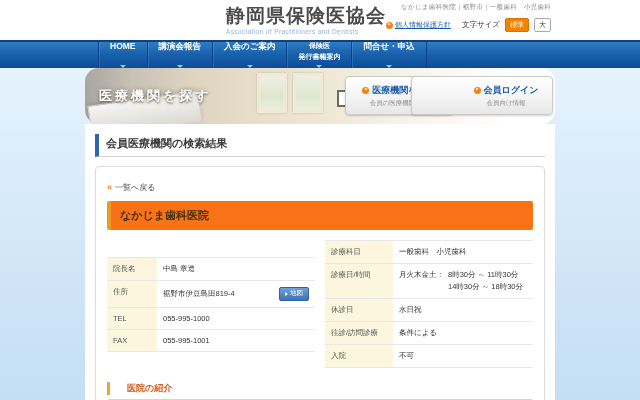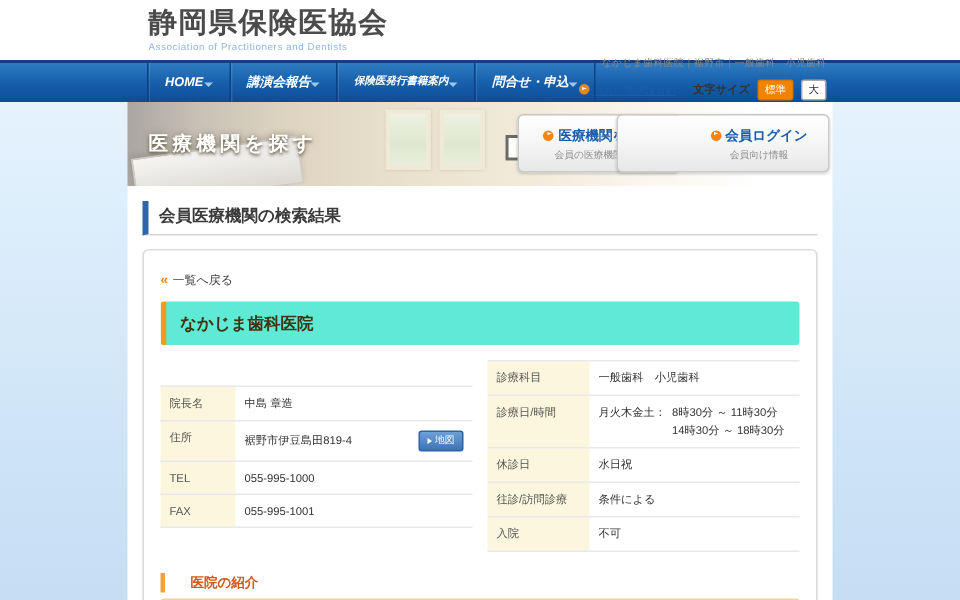--- a/index.html
+++ b/index.html
@@ -5,65 +5,65 @@
   html,body{margin:0;padding:0;}
   body{
     width:640px;height:400px;overflow:hidden;
     font-family:"Liberation Sans","DejaVu Sans",sans-serif;
     background:linear-gradient(180deg,#eef7fe 0%,#ddeefb 35%,#cfe5f7 70%,#c5def4 100%);
   }
   .center{width:470px;margin:0 auto;position:relative;}
 
   
   header{height:40px;background:#fff;}
-  .header-inner{width:470px;margin:0 auto;display:flex;justify-content:space-between;height:100%;flex-direction:column;}
+  .header-inner{width:470px;margin:0 auto;display:flex;justify-content:flex-end;height:100%;}
   .logo{padding:6px 0 0 14px;cursor:pointer;}
   .logo-title{font-size:19px;font-weight:bold;color:#4b4b4b;letter-spacing:1px;line-height:1.1;}
   .logo-sub{font-size:6.5px;color:#8fb6dd;margin-top:1px;letter-spacing:.4px;}
   .header-right{padding:3px 4px 0 0;text-align:right;}
   .breadcrumb{font-size:6.5px;color:#888;letter-spacing:.3px;}
   .header-tools{margin-top:6px;display:flex;align-items:center;justify-content:flex-end;gap:5px;}
   .privacy{display:flex;align-items:center;gap:2px;cursor:pointer;text-decoration:none;}
   .privacy span.txt{font-size:7px;color:#1a5dab;text-decoration:underline;}
   .obullet{width:7px;height:7px;border-radius:50%;background:#f08519;display:inline-block;position:relative;flex:0 0 auto;}
   .obullet::after{content:"";position:absolute;left:2.5px;top:1.8px;border-left:3px solid #fff;border-top:1.8px solid transparent;border-bottom:1.8px solid transparent;}
-  .fs-label{font-size:7.5px;font-weight:bold;color:#333;margin-left:6px;}
+  .fs-label{font-size:7.5px;font-weight:normal;color:#333;margin-left:6px;}
   .fs-standard{font-size:7px;background:#f08300;color:#fff;border:1px solid #d87400;border-radius:2px;padding:1px 4px;cursor:pointer;}
   .fs-large{font-size:7px;background:#fff;color:#333;border:1px solid #aaa;border-radius:2px;padding:1px 4px;cursor:pointer;}
 
   
   nav{height:26px;background:linear-gradient(180deg,#2f7cc2 0%,#1962ad 45%,#0d4c97 100%);border-top:2px solid #123f7d;}
   nav ul{list-style:none;margin:0 0 0 98px;padding:0;display:flex;height:100%;}
-  nav li{position:relative;display:flex;flex-direction:row;align-items:center;justify-content:space-between;color:#fff;font-weight:bold;font-size:8.5px;padding:0 11px;border-left:1px solid #0b4186;box-shadow:inset 1px 0 0 rgba(255,255,255,.12);cursor:pointer;line-height:1.1;font-style:italic;}
+  nav li{position:relative;display:flex;flex-direction:column;align-items:center;justify-content:space-between;color:#fff;font-weight:bold;font-size:8.5px;padding:0 11px;border-left:1px solid #0b4186;box-shadow:inset 1px 0 0 rgba(255,255,255,.12);cursor:pointer;line-height:1.1;}
   nav li:last-child{border-right:1px solid #0b4186;}
   nav li .two{font-size:7px;text-align:center;}
   .tri{width:0;height:0;border-left:3px solid transparent;border-right:3px solid transparent;border-top:3px solid #9cc7ec;margin-top:2px;}
 
   
-  .hero{height:56px;position:relative;background:linear-gradient(90deg,#a9a5a0 0%,#c7c1b6 10%,#ddd3c0 22%,#e9e0cc 38%,#f1ead8 55%,#f9f5ec 72%,#ffffff 90%);overflow:hidden;}
+  .hero{height:56px;position:relative;background:linear-gradient(90deg,#a9a5a0 0%,#c7c1b6 10%,#ddd3c0 22%,#e9e0cc 38%,#f1ead8 55%,#f9f5ec 72%,#ffffff 90%);overflow:hidden;border-radius:14px;}
   .shelf{position:absolute;left:4px;bottom:-6px;width:110px;height:30px;background:linear-gradient(180deg,#f6f5f3,#dcd9d4);transform:rotate(-8deg);border:1px solid #cfccc6;box-shadow:0 -2px 4px rgba(0,0,0,.12);}
   .win{position:absolute;top:5px;width:24px;height:34px;background:linear-gradient(180deg,#eef0e2,#dfe7d0 60%,#e9eedd);border:3px solid #efe9d8;box-shadow:0 0 2px rgba(150,140,110,.5);}
   .win1{left:172px;}
   .win2{left:208px;}
   .frame{position:absolute;left:252px;top:22px;width:11px;height:13px;background:#fdfdfb;border:2px solid #6b6b66;}
   .hero-title{position:absolute;left:14px;top:19px;font-size:13px;font-weight:bold;color:#fff;letter-spacing:3px;text-shadow:0 1px 2px rgba(110,100,80,.95),0 0 4px rgba(110,100,80,.6);}
   .hero-btn{position:absolute;top:8px;height:37px;background:linear-gradient(180deg,#ffffff 0%,#f4f4f4 55%,#e7e7e7 100%);border:1px solid #c9c9c9;border-radius:4px;box-shadow:0 1px 2px rgba(0,0,0,.18);display:flex;flex-direction:column;align-items:center;justify-content:center;gap:2px;cursor:pointer;text-decoration:none;}
   .hero-btn.first{right:102px;width:106px;}
   .hero-btn.second{right:2px;width:92px;padding-left:48px;}
   .hb-row{display:flex;align-items:center;gap:3px;}
   .hb-title{font-size:9px;font-weight:bold;color:#1a5dab;}
   .hb-sub{font-size:6.5px;color:#8d8d8d;}
 
   
   main.panel{background:#fff;min-height:266px;padding:10px 10px 12px;box-sizing:border-box;}
   .page-title{margin:0;padding:2px 0 5px 7px;border-left:4px solid #2e67a8;border-bottom:1px solid #d5d5d5;font-size:11px;font-weight:bold;color:#3a3a3a;}
   .card{margin-top:9px;border:1px solid #dcdcdc;border-radius:4px;background:#fff;padding:9px 11px 13px;box-shadow:0 1px 2px rgba(0,0,0,.05);}
   .back{display:inline-flex;align-items:center;gap:3px;font-size:8px;color:#444;text-decoration:none;cursor:pointer;}
   .back-ic{color:#f08519;font-weight:bold;font-size:9px;line-height:1;}
-  .clinic{margin:7px 0 0;background:#5eead4;border-left:4px solid #ed9c1f;border-radius:2px;padding:7px 9px;font-size:11px;font-weight:bold;color:#403310;}
+  .clinic{margin:7px 0 0;background:#f97316;border-left:4px solid #ed9c1f;border-radius:2px;padding:7px 9px;font-size:11px;font-weight:bold;color:#403310;}
   .tables{display:flex;gap:10px;margin-top:10px;align-items:center;}
   .tbl{flex:1;display:table;width:100%;border-collapse:collapse;border-top:1px solid #e8e8e8;}
   .trow{display:table-row;}
   .lbl,.val{display:table-cell;border-bottom:1px solid #e8e8e8;padding:6px 6px;font-size:7.5px;vertical-align:top;}
   .lbl{background:#fbf6dd;color:#555;white-space:nowrap;}
   .tbl.lft .lbl{width:38px;}
   .tbl.rgt .lbl{width:56px;}
   .val{color:#333;}
   .val-addr{display:flex;align-items:center;justify-content:space-between;gap:16px;}
   .map-btn{background:linear-gradient(180deg,#6ea0d8,#3c74b8);border:1px solid #2f62a5;border-radius:2px;color:#fff;font-size:6.5px;padding:1.5px 5px;display:inline-flex;align-items:center;gap:2px;cursor:pointer;}
@@ -98,20 +98,24 @@
 </header>
 
 <nav>
   <ul>
     <li>
       <span>HOME</span>
       <i class="tri"></i>
     </li>
     <li>
       <span>講演会報告</span>
+      <i class="tri"></i>
+    </li>
+    <li>
+      <span>入会のご案内</span>
       <i class="tri"></i>
     </li>
     <li>
       <span class="two">保険医</span>
       <span class="two">発行書籍案内</span>
       <i class="tri"></i>
     </li>
     <li>
       <span>問合せ・申込</span>
       <i class="tri"></i>

